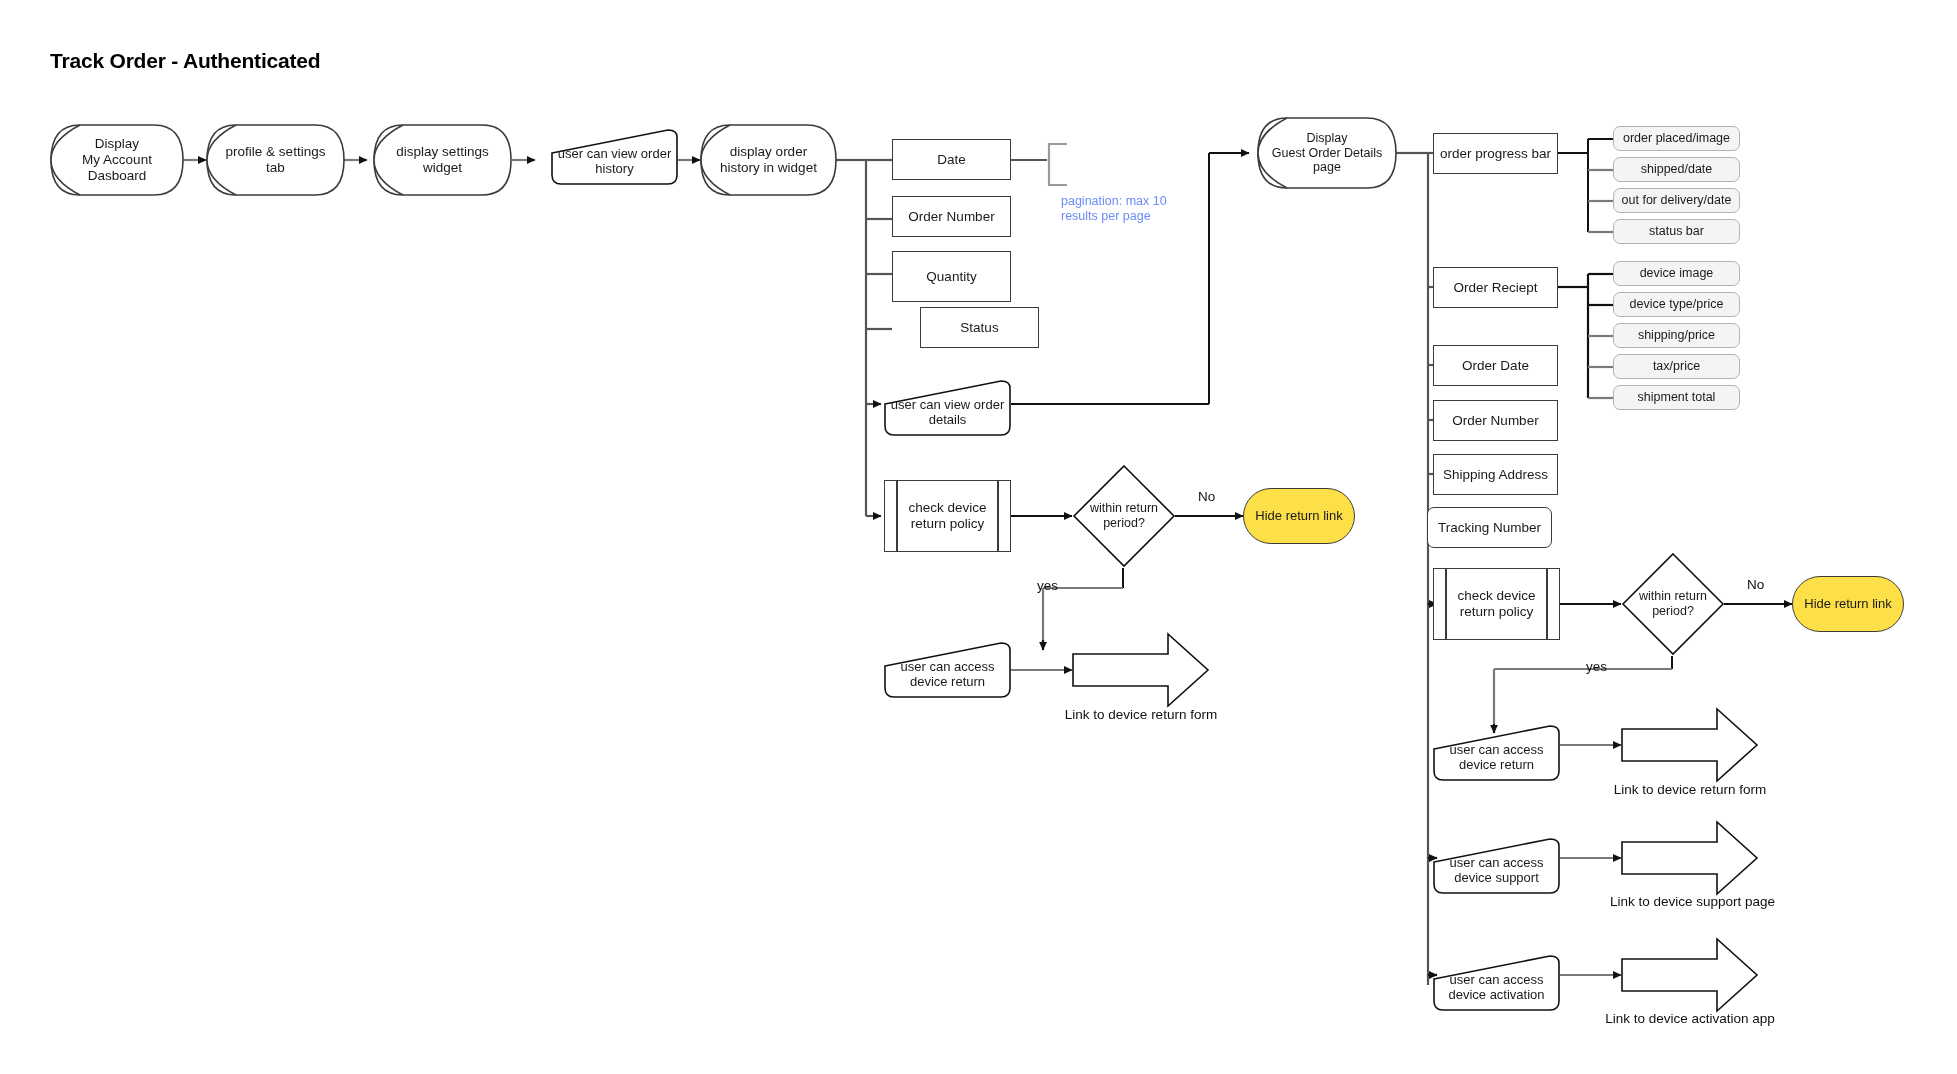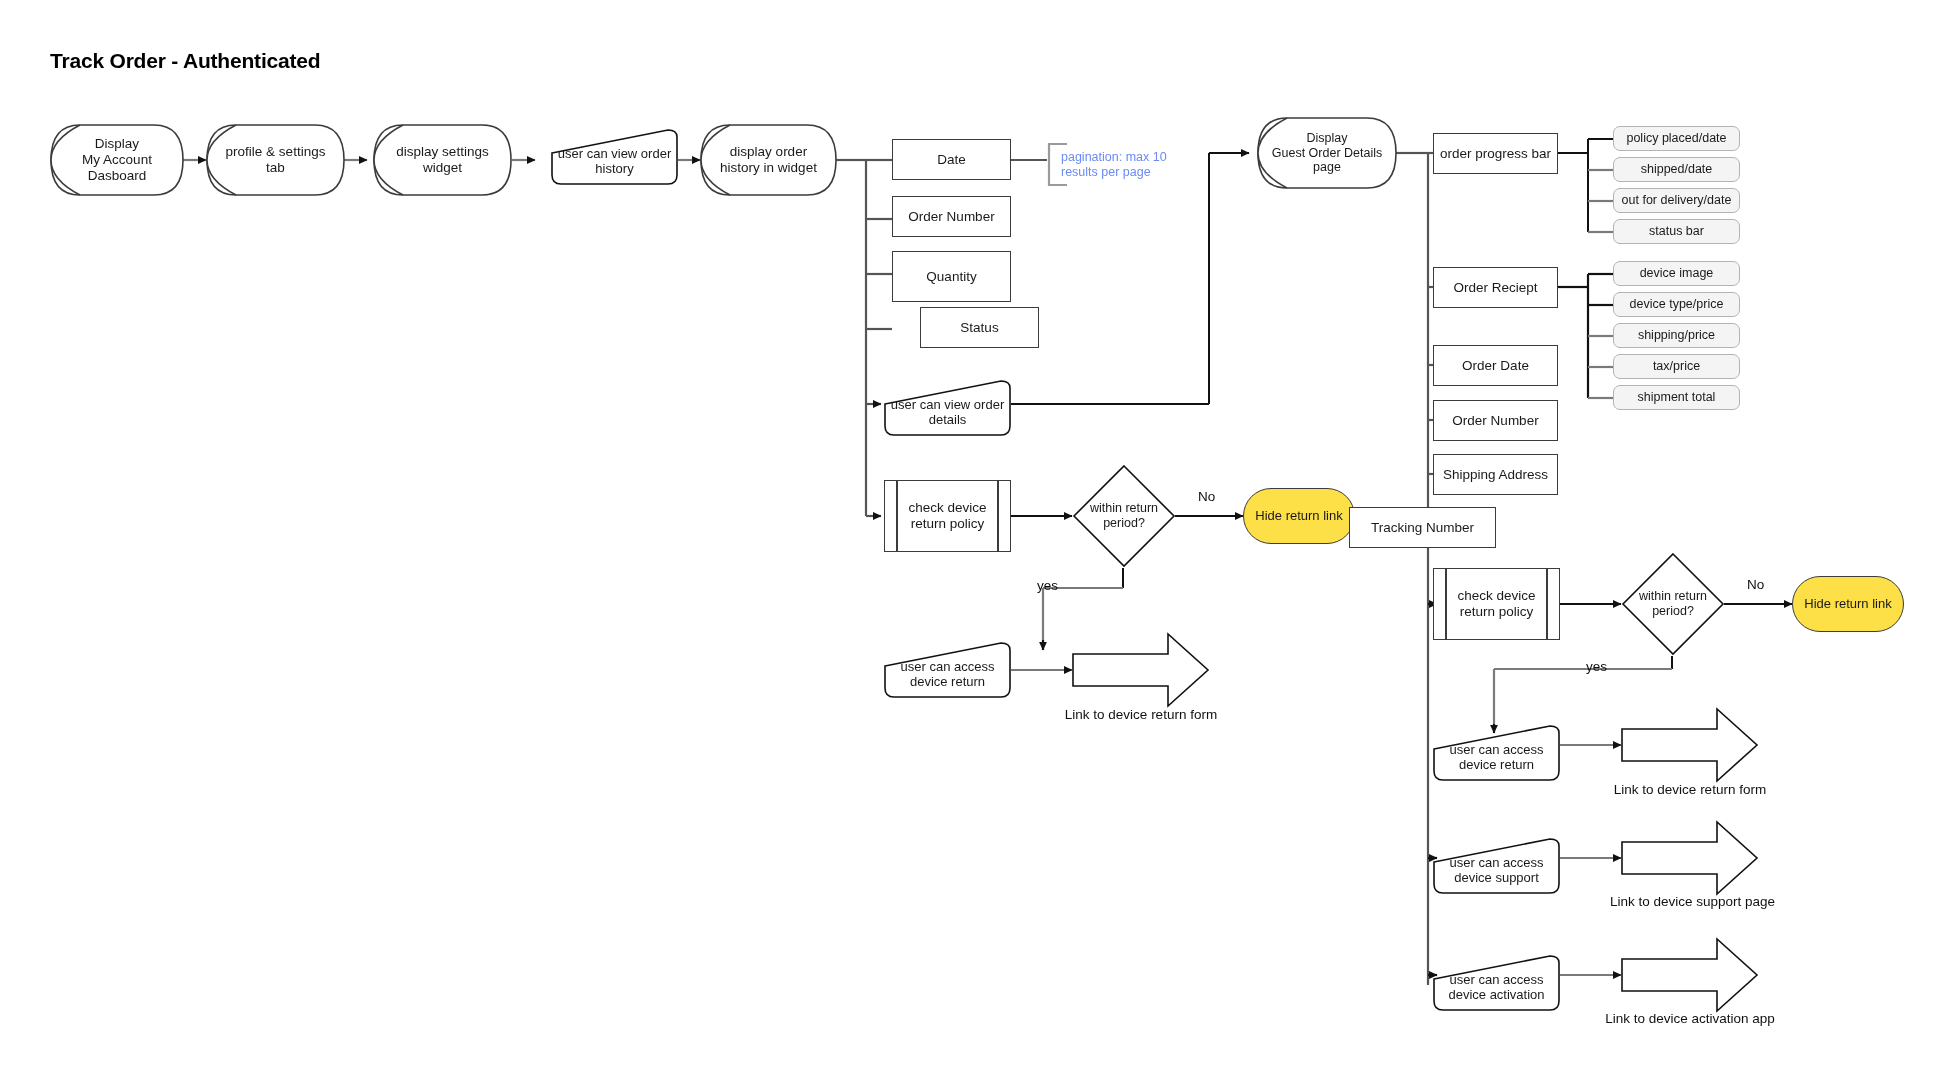--- a/index.html
+++ b/index.html
@@ -241,21 +241,21 @@
     <span class="lbl">Quantity</span>
   </div>
   <div class="node rect" style="left:920px;top:307px;width:119px;height:41px;">
     <span class="lbl">Status</span>
   </div>
 
   <div class="node note" style="left:1047px;top:143px;width:125px;height:43px;">
     <svg class="shp" viewBox="0 0 125 43" preserveAspectRatio="none">
       <path d="M20 1 L2 1 L2 42 L20 42" fill="none" stroke="#9a9a9a" stroke-width="2.2"></path>
     </svg>
-    <span class="lbl" style="padding-left:14px;">pagination: max 10
+    <span class="lbl" style="padding-left:14px;margin-top:44px;">pagination: max 10
 results per page</span>
   </div>
 
   <div class="node" style="left:884px;top:380px;width:127px;height:56px;">
     <svg class="shp" viewBox="0 0 127 56" preserveAspectRatio="none">
       <path d="M1 24 L117 1 Q126 1 126 8 L126 46 Q126 55 117 55 L10 55 Q1 55 1 46 z" fill="#fff" stroke="#111" stroke-width="1.6"></path>
     </svg>
     <span class="lbl" style="top:8px;height:48px;font-size:13px;">user can view order
 details</span>
   </div>
@@ -313,26 +313,26 @@
   </div>
   <div class="node rect" style="left:1433px;top:345px;width:125px;height:41px;">
     <span class="lbl">Order Date</span>
   </div>
   <div class="node rect" style="left:1433px;top:400px;width:125px;height:41px;">
     <span class="lbl">Order Number</span>
   </div>
   <div class="node rect" style="left:1433px;top:454px;width:125px;height:41px;">
     <span class="lbl">Shipping Address</span>
   </div>
-  <div class="node rect" style="left:1349px;top:507px;width:147px;height:41px;">
+  <div class="node rect" style="left:1427px;top:507px;width:125px;height:41px;border-radius:7px;">
     <span class="lbl">Tracking Number</span>
   </div>
 
   <div class="node pill" style="left:1613px;top:126px;width:127px;height:25px;">
-    <span class="lbl">policy placed/date</span>
+    <span class="lbl">order placed/image</span>
   </div>
   <div class="node pill" style="left:1613px;top:157px;width:127px;height:25px;">
     <span class="lbl">shipped/date</span>
   </div>
   <div class="node pill" style="left:1613px;top:188px;width:127px;height:25px;">
     <span class="lbl">out for delivery/date</span>
   </div>
   <div class="node pill" style="left:1613px;top:219px;width:127px;height:25px;">
     <span class="lbl">status bar</span>
   </div>

